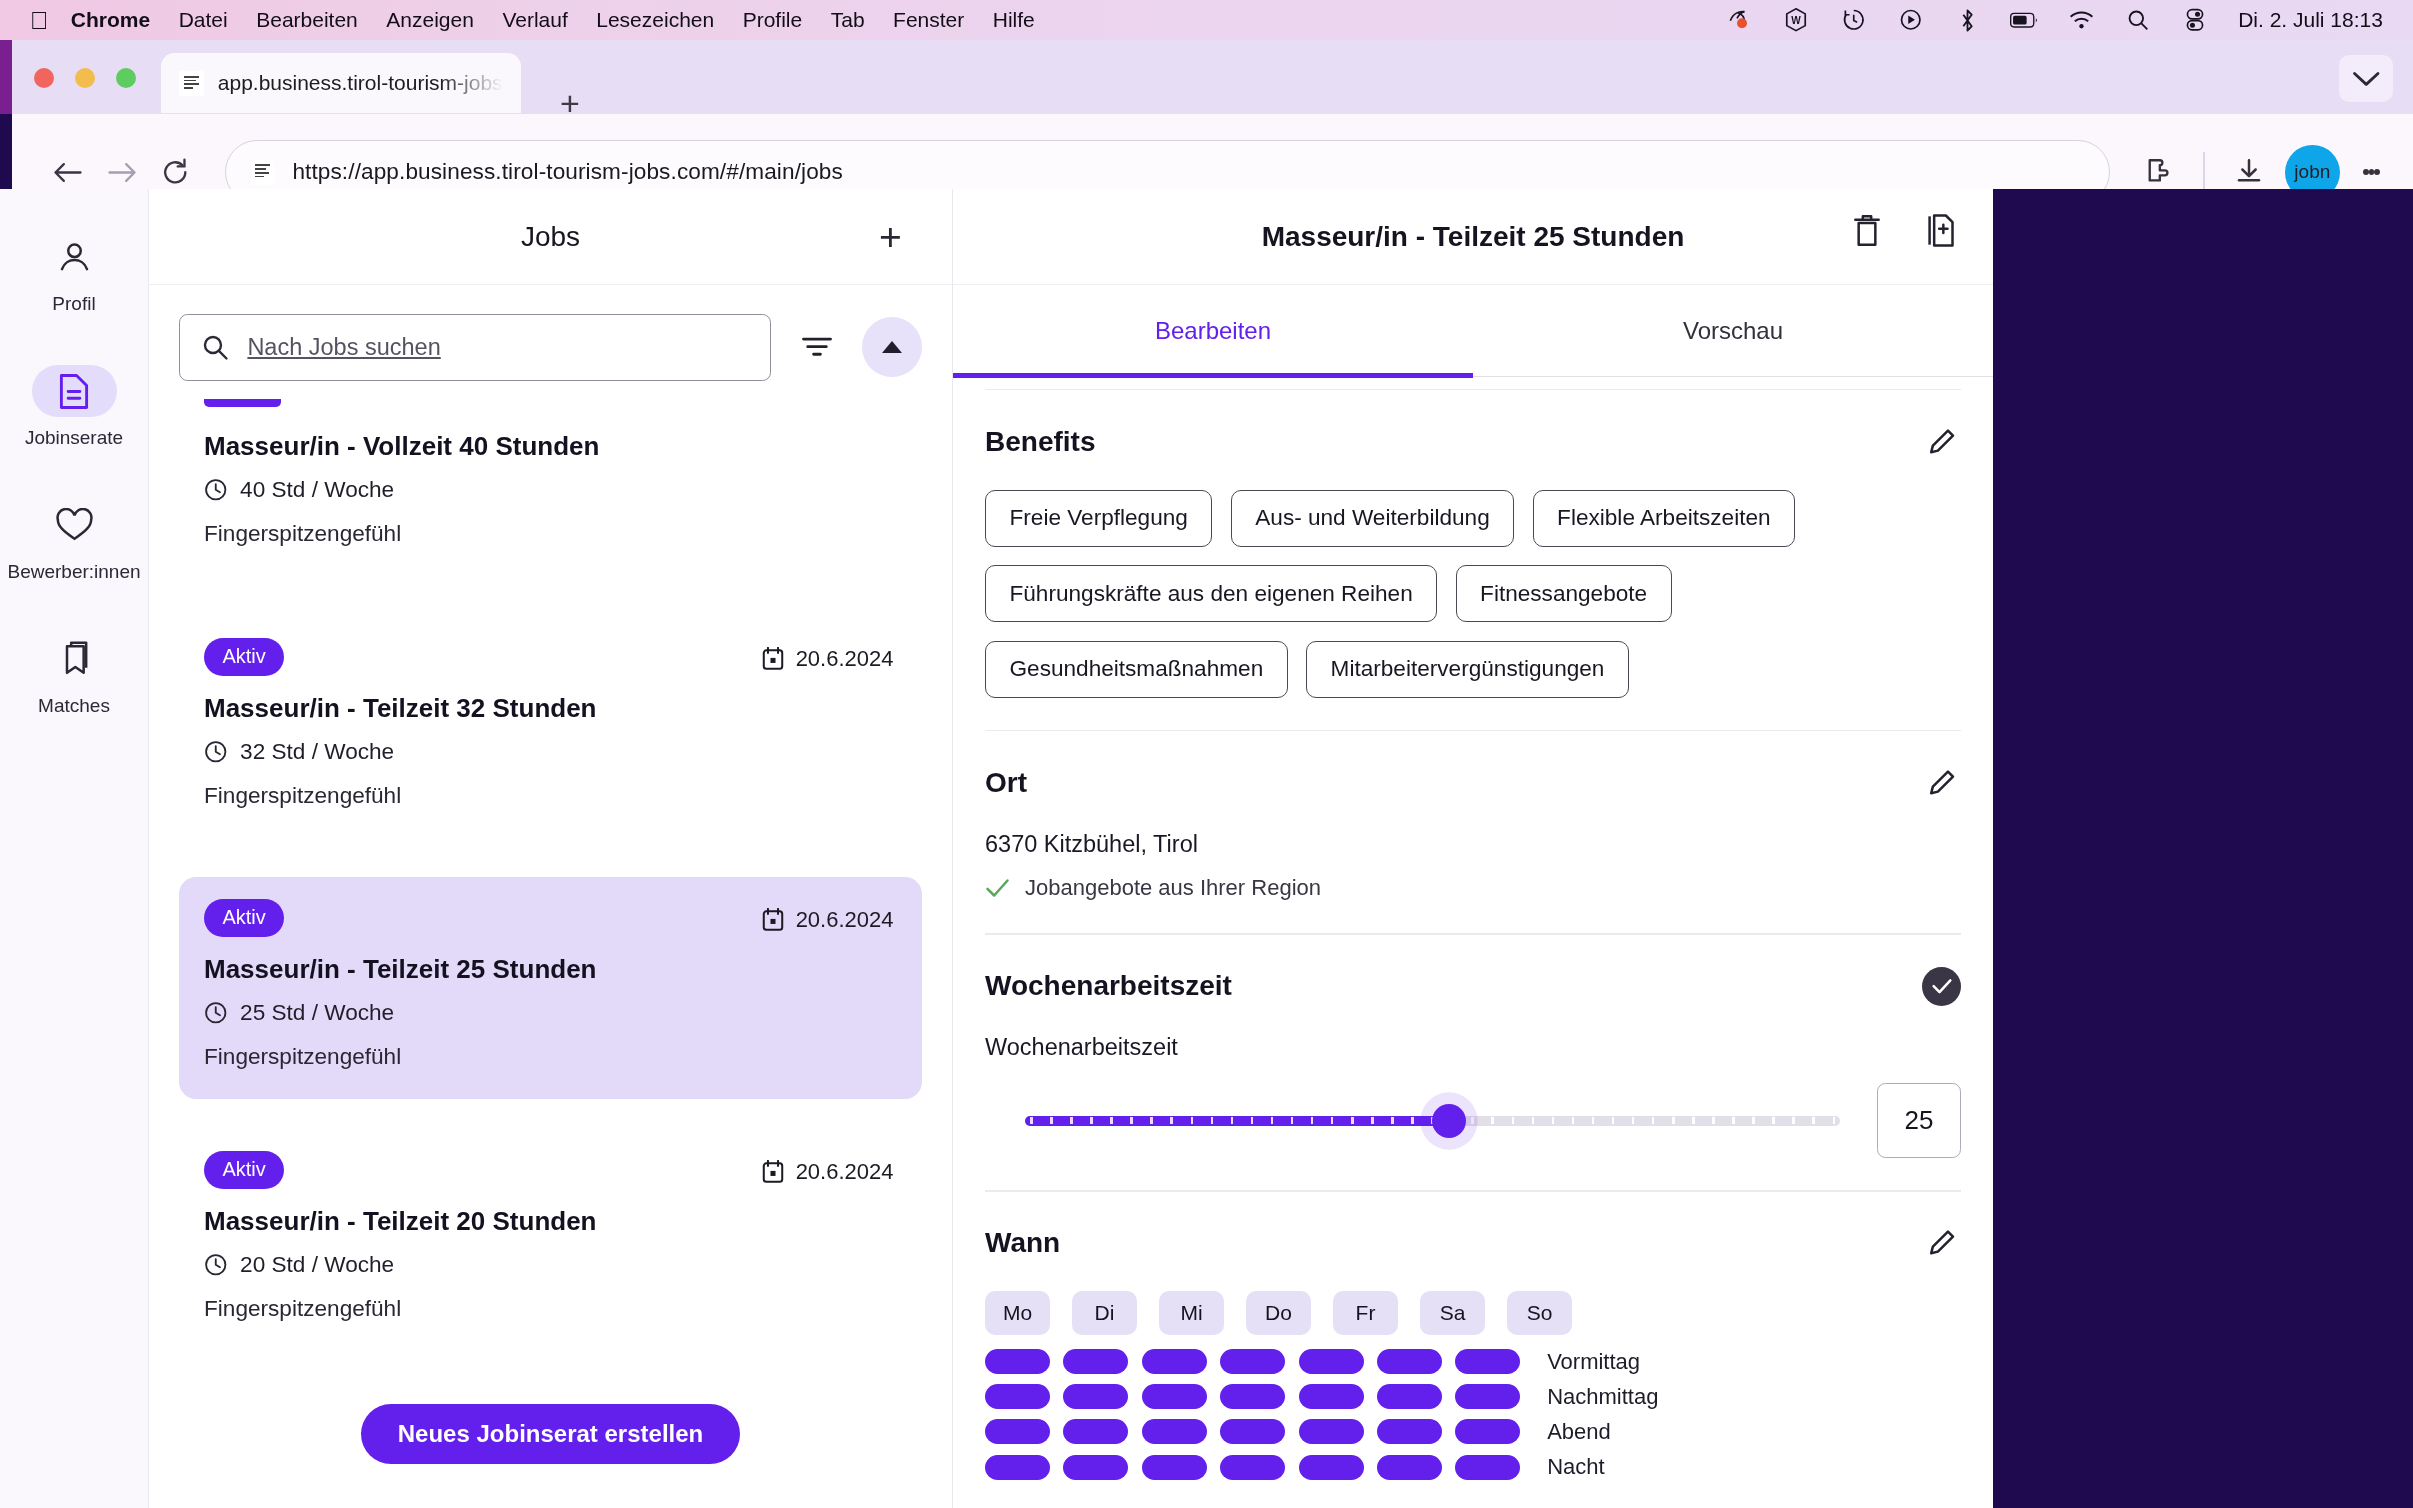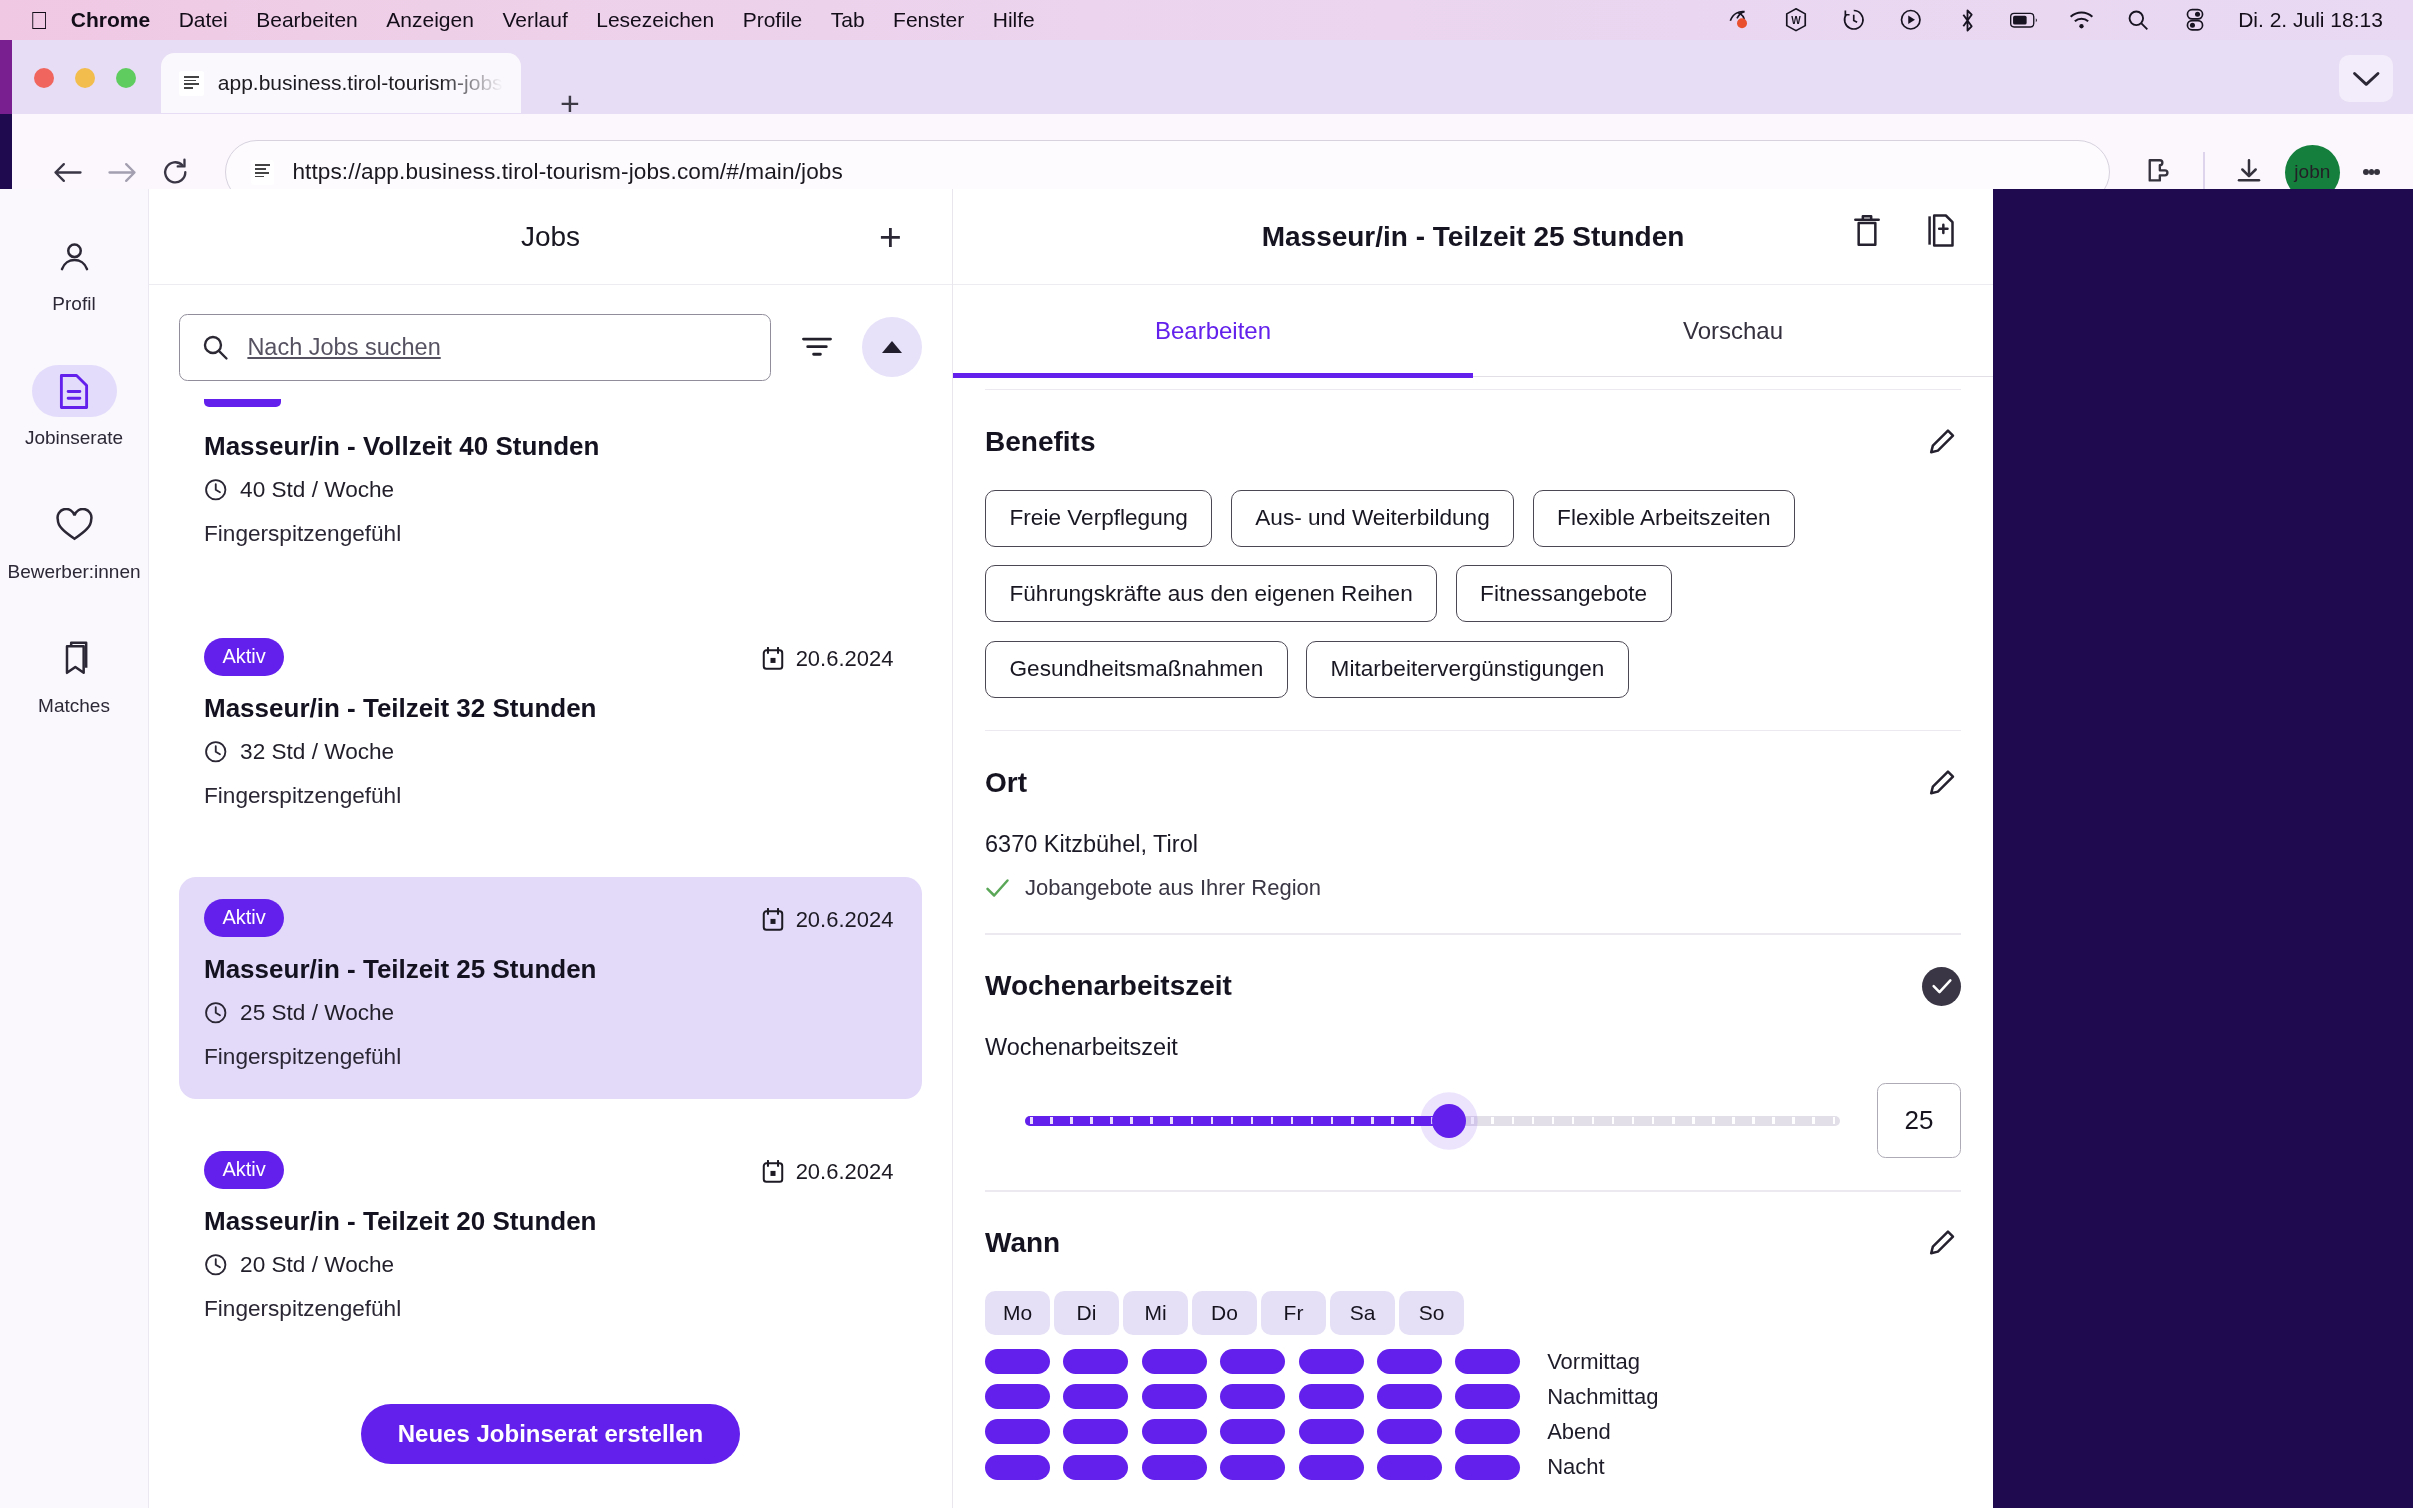--- a/index.html
+++ b/index.html
@@ -80,21 +80,21 @@
     border: 1.7px solid #d7d2de; border-radius: 32px;
     display: flex; align-items: center; padding: 0 25px; gap: 18.4px;
   }
   .omni-fav {
     width: 23.5px; height: 25px; background:#fff; border-radius:2.5px; flex:none;
     display:flex; align-items:center; justify-content:center;
   }
   .omni-url { font-size: 22.6px; color: #1b1820; letter-spacing: 0.1px; }
   .tb-divider { width: 2.5px; height: 40px; background: #ded5ec; margin: 0 17px; flex: none; }
   .avatar-btn {
-    width: 55px; height: 55px; border-radius: 50%; background: #15803d;
+    width: 55px; height: 55px; border-radius: 50%; background: #0ea5e9;
     display: flex; align-items: center; justify-content: center; flex: none;
     font-size: 19px; color: #232027; margin-left: 8.4px;
   }
   .kebab { width: 50px; height: 54px; display:flex; align-items:center; justify-content:center; flex:none; margin-left: 6.7px;}
   .kebab i { display:block; width:5.9px; height:5.9px; border-radius:50%; background:#35313d; margin:3.4px 0; }
 
   
   .viewport {
     position: absolute; top: 189px; left: 0; width: 1993px; height: 1319px;
     background: #ffffff; display: flex; overflow: hidden;
@@ -199,21 +199,21 @@
   .knob {
     position: absolute; width: 34px; height: 34px; border-radius: 50%; background: #6320ec;
     box-shadow: 0 0 0 11.7px rgba(99,32,236,.12); transform: translateX(-50%);
   }
   .num-box {
     width: 84px; height: 75px; border: 1.7px solid #aeaab6; border-radius: 8.4px; flex: none;
     display: flex; align-items: center; justify-content: center; font-size: 26px; color: #17141f;
   }
 
   .when-grid { padding: 28.5px 0 34px 0; }
-  .when-days { display: flex; gap: 4px; margin-bottom: 13.4px; }
+  .when-days { display: flex; gap: 22px; margin-bottom: 13.4px; }
   .day-pill {
     width: 65px; height: 44px; border-radius: 10px; background: #e6e0f6;
     display: flex; align-items: center; justify-content: center; font-size: 21px; color: #16131f;
   }
   .when-row { display: flex; align-items: center; gap: 13.4px; margin-bottom: 9.2px; }
   .slot { width: 65px; height: 25px; border-radius: 12.6px; background: #6320ec; }
   .slot-label { font-size: 22px; color: #1f1c29; margin-left: 13.4px; white-space: nowrap; }
 </style>
 </head>
 <body>

